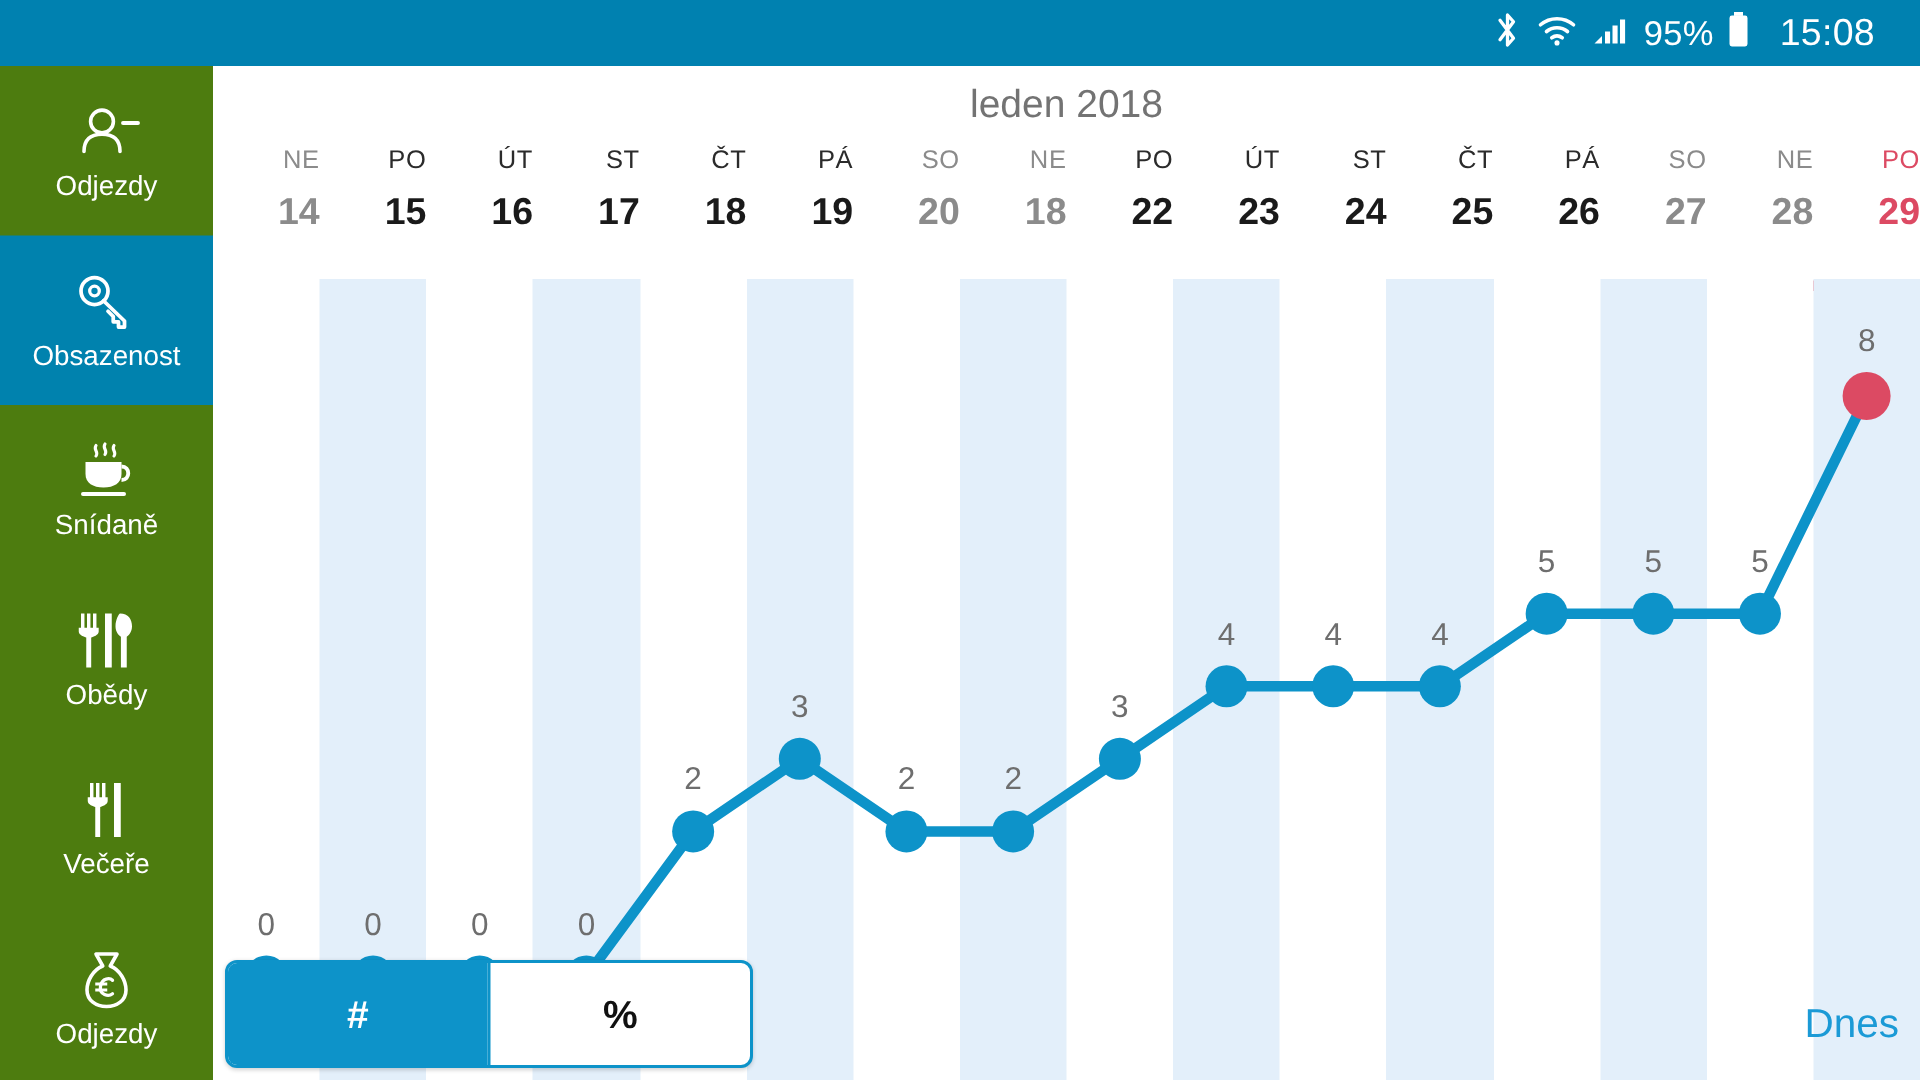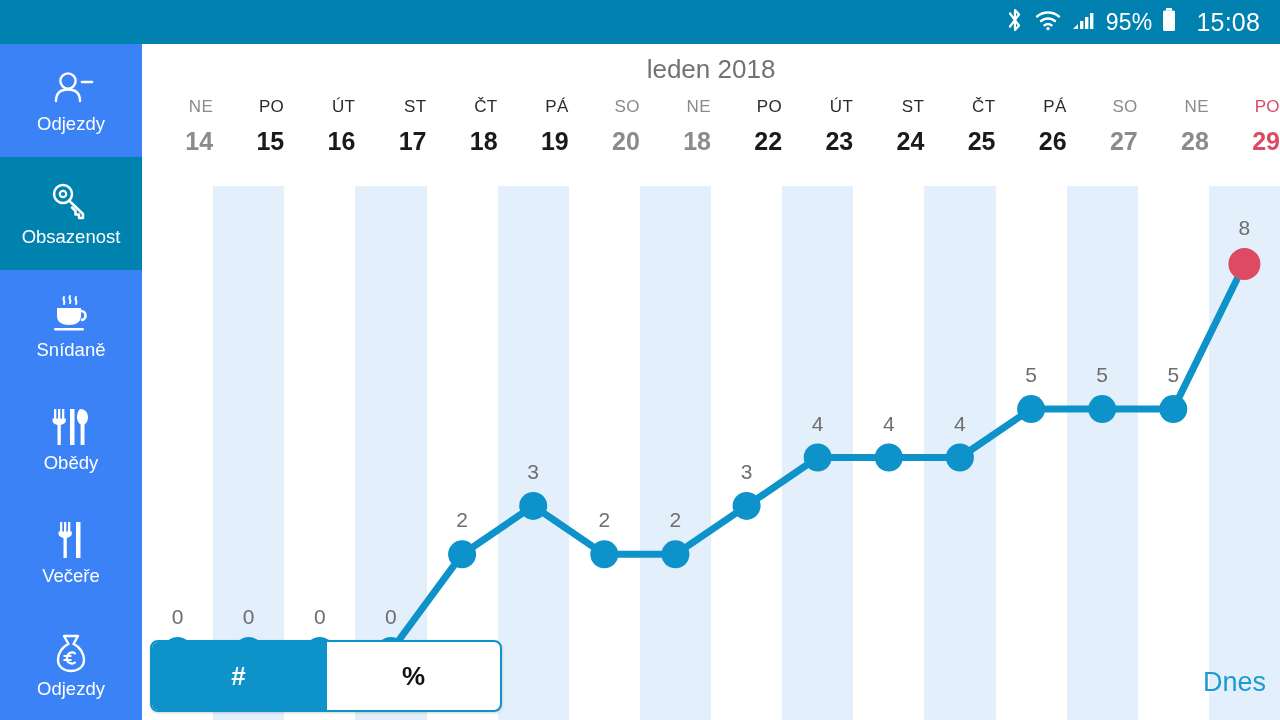--- a/index.html
+++ b/index.html
@@ -11,35 +11,35 @@
   }
 
   #app { position: relative; width: 1280px; height: 720px; }
 
   
   .statusbar {
     position: absolute; top: 0; left: 0;
     width: 1280px; height: 44px;
     background: #0081b0;
     display: flex; align-items: center; justify-content: flex-end;
-    padding-right: 20px;
+    padding-right: 30px;
     color: #ffffff;
   }
   .sb-icons { display: flex; align-items: center; gap: 9px; }
   .sb-text {
     font-size: 23px; color: #ffffff; letter-spacing: .2px;
   }
   .sb-clock { font-size: 25px; margin-left: 10px; }
   .sb-ico { display: block; }
 
   
   .sidebar {
     position: absolute; top: 44px; left: 0;
     width: 142px; height: 676px;
-    background: #3b82f6;
+    background: #4d7c0f;
   }
   .side-item {
     position: relative;
     height: 113px;
     display: flex; flex-direction: column;
     align-items: center; justify-content: center;
     color: #ffffff;
     gap: 5px;
   }
   .side-item.active { background: #0082ae; justify-content: center; }

